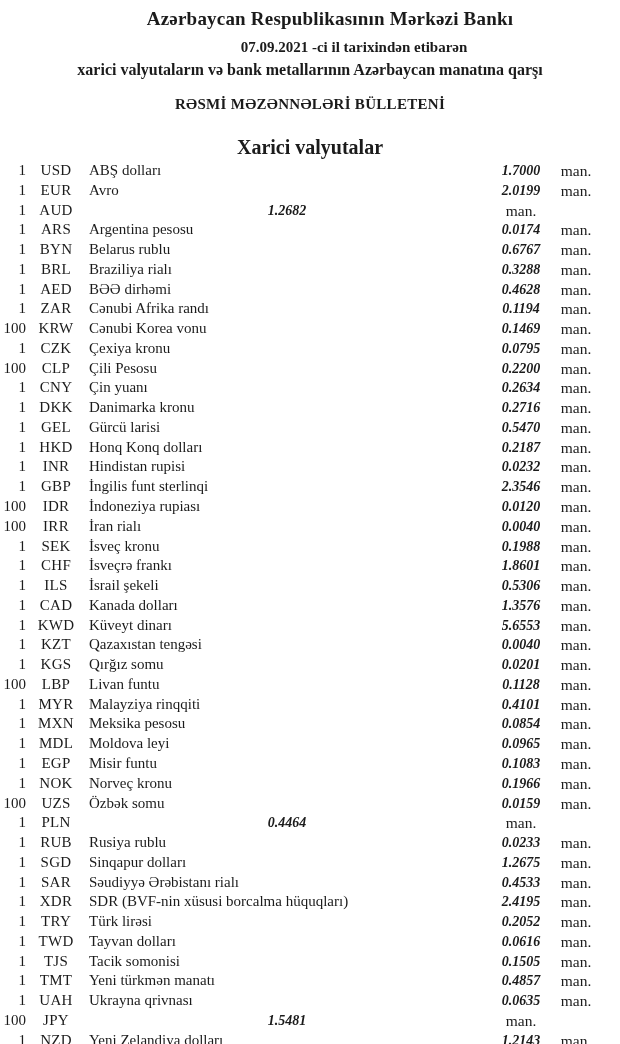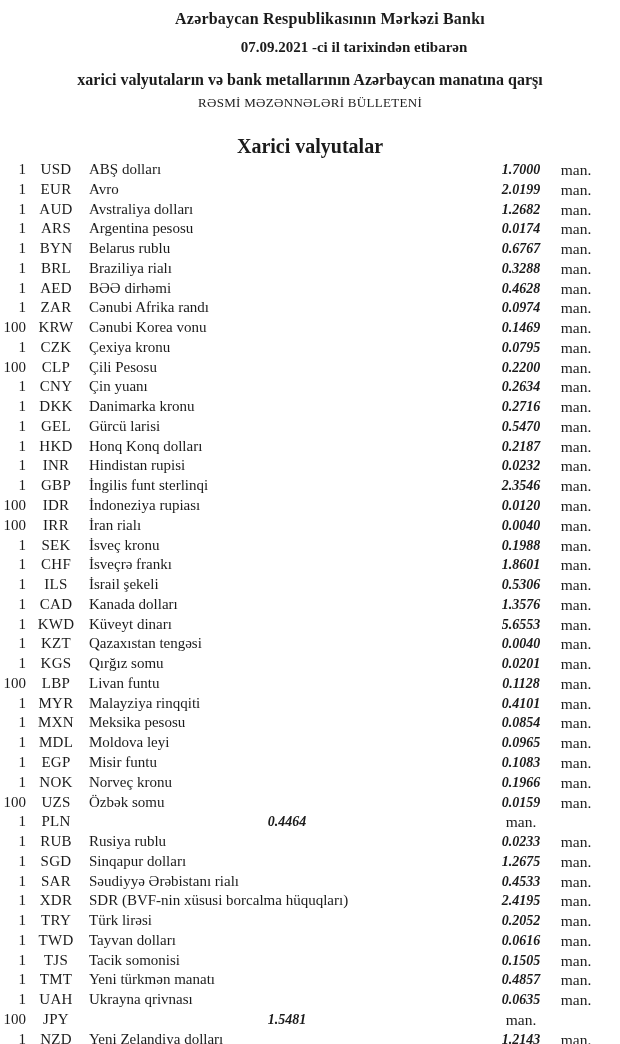--- a/index.html
+++ b/index.html
@@ -9,45 +9,45 @@
     width: 620px;
     height: 1044px;
     background: #ffffff;
     color: #1b1b1b;
     font-family: "Liberation Serif", "DejaVu Serif", serif;
     overflow: hidden;
   }
   .header { text-align: center; }
   .bank-title {
     margin: 6px 0 0 0;
-    font-size: 16px;
+    font-size: 19px;
     line-height: 26px;
     font-weight: 700;
     letter-spacing: 0.2px;
     padding-left: 40px;
   }
   .date-line {
     position: relative;
     left: 44px;
     margin-top: 5px;
     font-size: 15px;
     line-height: 20px;
     font-weight: 700;
   }
   .subject-line {
-    margin-top: 12px;
+    margin-top: 2px;
     font-size: 16px;
     line-height: 21px;
     font-weight: 700;
   }
   .bulletin-title {
-    margin-top: 2px;
-    font-size: 13px;
+    margin-top: 13px;
+    font-size: 15px;
     line-height: 22px;
-    font-weight: 400;
+    font-weight: 700;
     letter-spacing: 0.3px;
   }
   .section-title {
     margin: 22px 0 0 0;
     text-align: center;
     font-size: 20px;
     line-height: 21px;
     font-weight: 700;
   }
   .rates-table { margin-top: 3px; }
@@ -91,21 +91,20 @@
       <div class="rate-row">
         <span class="cell-qty">1</span>
         <span class="cell-code">EUR</span>
         <span class="cell-name">Avro</span>
         <span class="cell-rate">2.0199</span>
         <span class="cell-unit">man.</span>
       </div>
       <div class="rate-row">
         <span class="cell-qty">1</span>
         <span class="cell-code">AUD</span>
-        <span class="cell-name">Avstraliya dolları</span>
         <span class="cell-rate">1.2682</span>
         <span class="cell-unit">man.</span>
       </div>
       <div class="rate-row">
         <span class="cell-qty">1</span>
         <span class="cell-code">ARS</span>
         <span class="cell-name">Argentina pesosu</span>
         <span class="cell-rate">0.0174</span>
         <span class="cell-unit">man.</span>
       </div>
@@ -127,21 +126,21 @@
         <span class="cell-qty">1</span>
         <span class="cell-code">AED</span>
         <span class="cell-name">BƏƏ dirhəmi</span>
         <span class="cell-rate">0.4628</span>
         <span class="cell-unit">man.</span>
       </div>
       <div class="rate-row">
         <span class="cell-qty">1</span>
         <span class="cell-code">ZAR</span>
         <span class="cell-name">Cənubi Afrika randı</span>
-        <span class="cell-rate">0.0974</span>
+        <span class="cell-rate">0.1194</span>
         <span class="cell-unit">man.</span>
       </div>
       <div class="rate-row">
         <span class="cell-qty">100</span>
         <span class="cell-code">KRW</span>
         <span class="cell-name">Cənubi Korea vonu</span>
         <span class="cell-rate">0.1469</span>
         <span class="cell-unit">man.</span>
       </div>
       <div class="rate-row">

